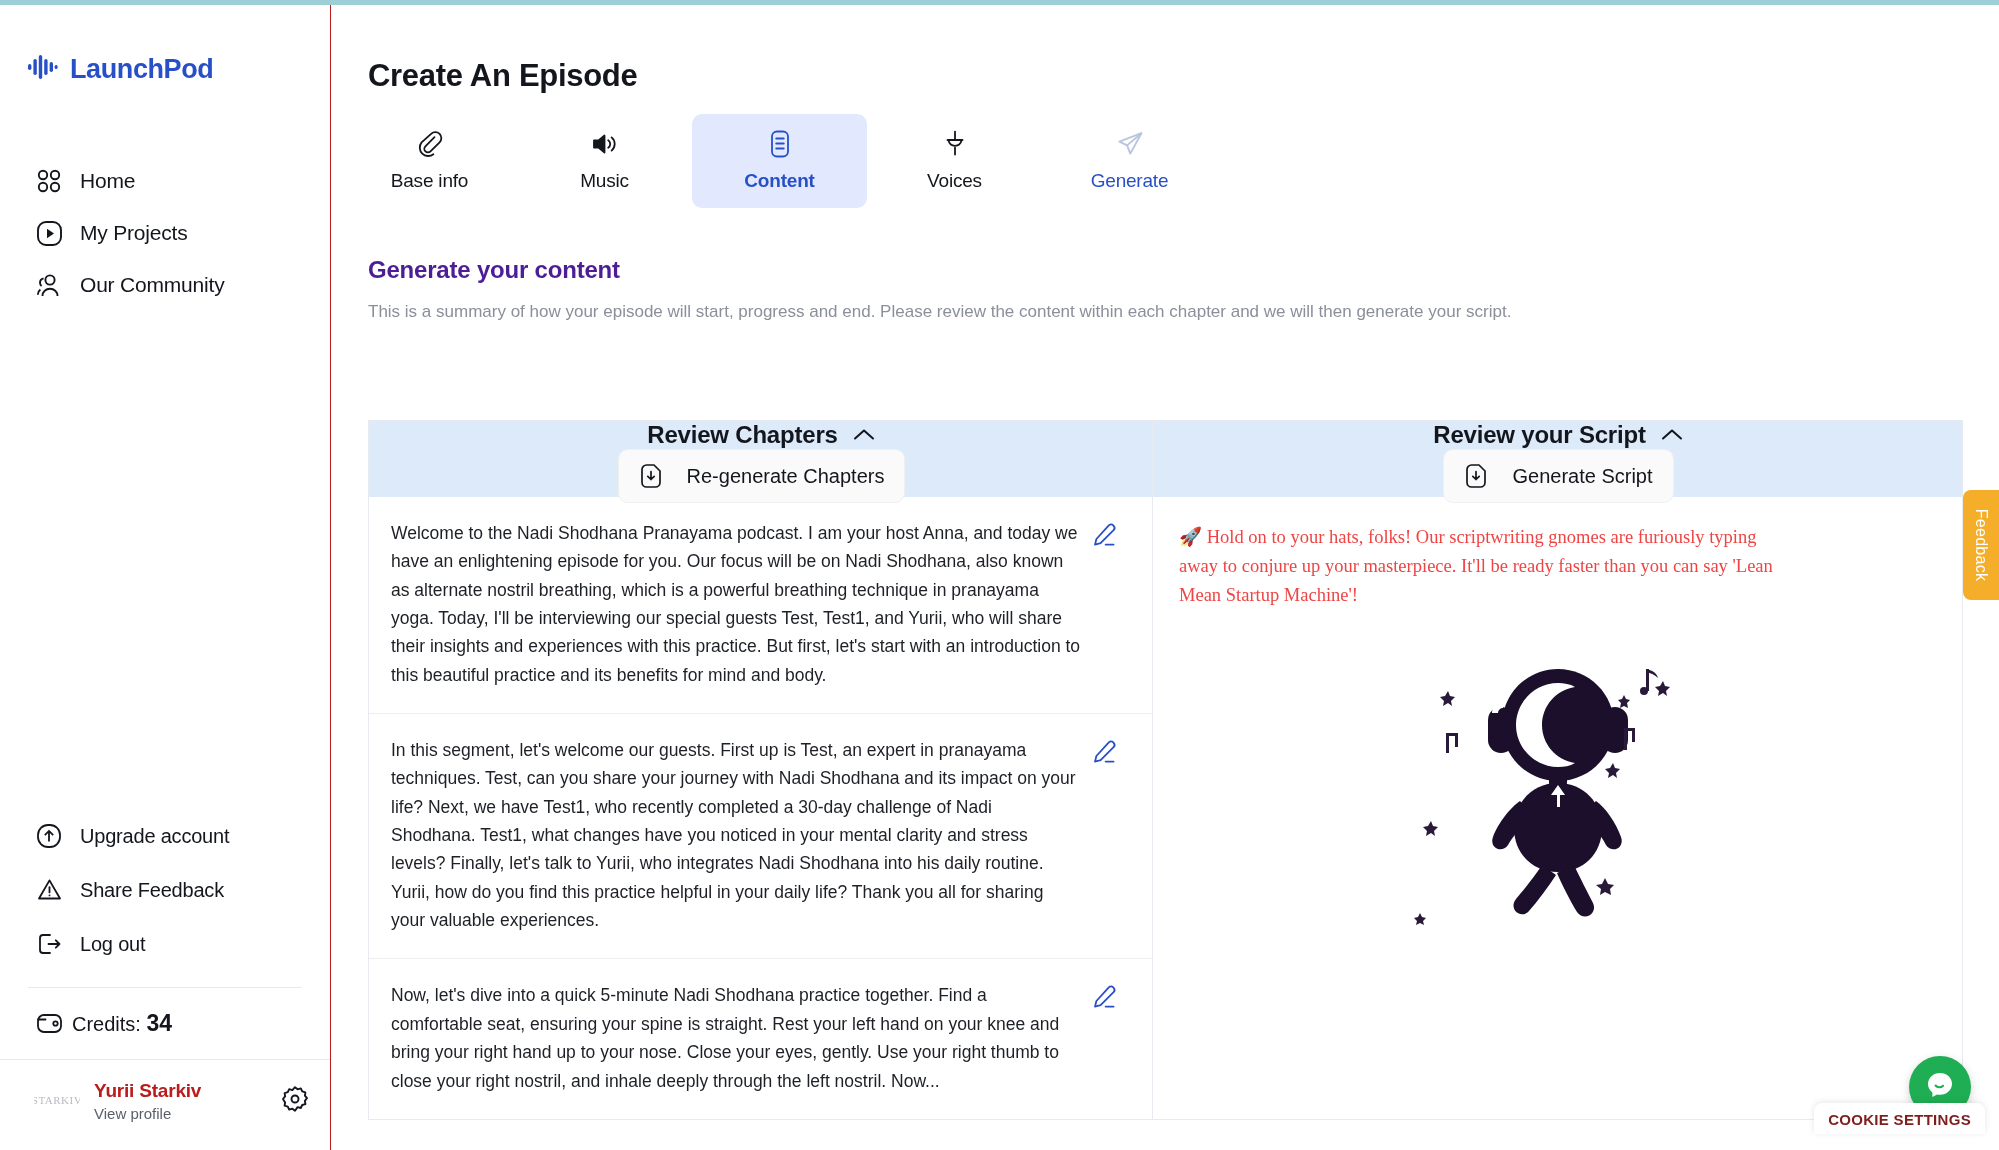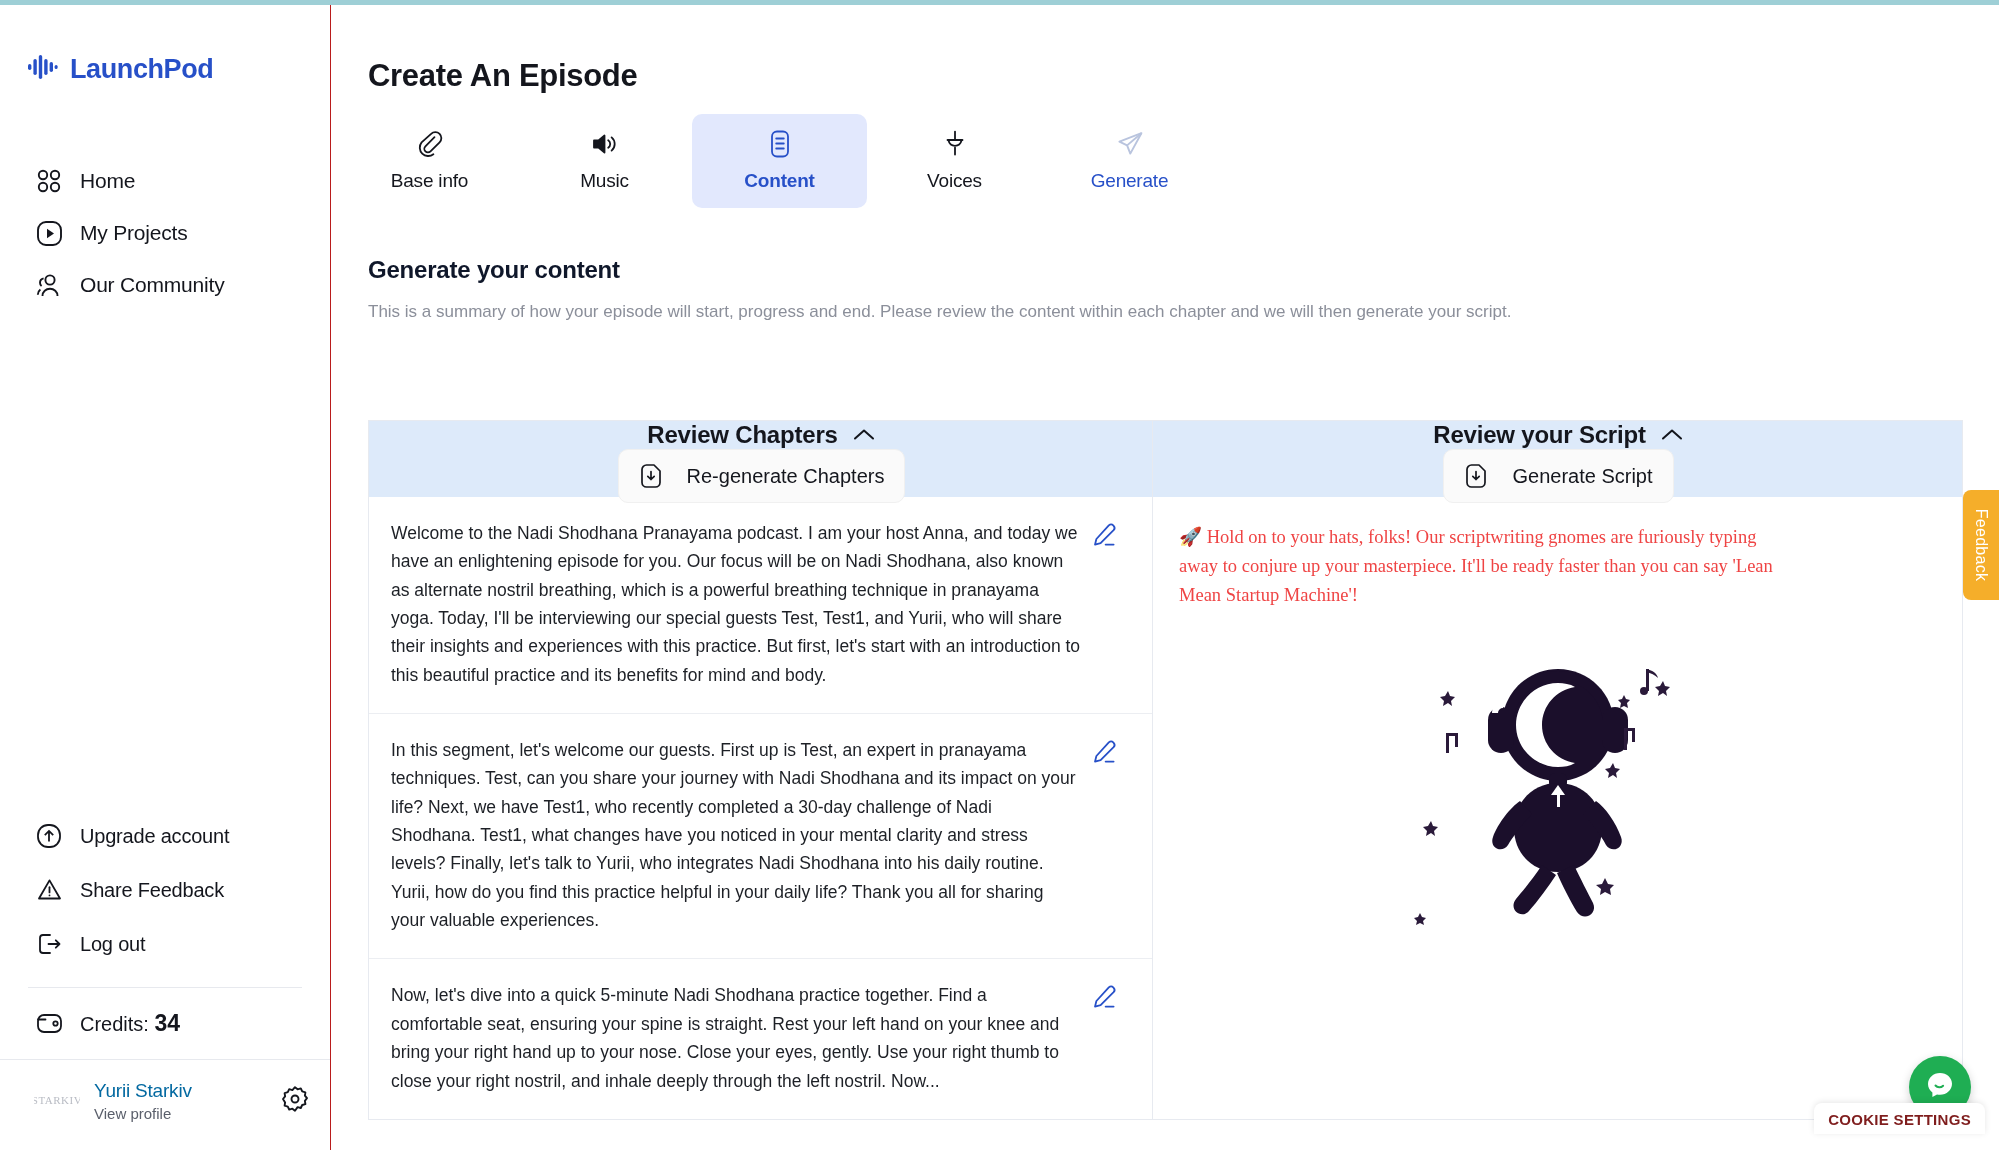--- a/index.html
+++ b/index.html
@@ -46,41 +46,41 @@
 
   .nav-secondary { margin-bottom: 0; }
   .nav-secondary .nav-item { padding: 12px 0 12px 34px; }
   .nav-secondary .nav-item .lbl { font-size: 20px; }
 
   .sidebar-divider {
     height: 1px; background: #e7e9ee;
     margin: 16px 28px 0 28px;
   }
   .credits-row {
-    display: flex; align-items: center; gap: 16px;
+    display: flex; align-items: center; gap: 8px;
     padding: 22px 0 22px 34px;
   }
   .credits-text { font-size: 20px; color: #14161d; }
   .credits-text b { font-size: 23px; font-weight: 700; }
 
   .profile-divider { height: 1px; background: #e7e9ee; margin: 0 0 0 0; }
   .profile {
     display: flex; align-items: center; gap: 14px;
     padding: 18px 20px 26px 34px;
   }
   .avatar {
     width: 46px; height: 46px; flex: 0 0 46px;
     display: flex; align-items: center; justify-content: center;
     background: #ffffff; border-radius: 4px;
     font-family: "Liberation Serif", serif;
     font-size: 11px; letter-spacing: 0.5px; color: #b9bcc4;
     overflow: hidden; text-align:center; line-height: 1.05;
   }
   .profile-meta { flex: 1 1 auto; }
-  .profile-name { font-size: 19px; font-weight: 400; color: #0369a1; letter-spacing: -0.2px;}
+  .profile-name { font-size: 19px; font-weight: 700; color: #b91c1c; letter-spacing: -0.2px;}
   .profile-sub { font-size: 15px; color: #5a5f6b; margin-top: 3px;}
   .gear-btn { flex: 0 0 30px; cursor: pointer; }
 
   
   .main {
     position: absolute; top: 5px; left: 332px; right: 0; bottom: 0;
     background: #ffffff; overflow: hidden;
   }
   .page-title {
     font-size: 31px; font-weight: 700; color: #14161d;
@@ -93,21 +93,21 @@
     display: flex; flex-direction: column; align-items: center; gap: 10px;
     border-radius: 10px; cursor: pointer;
   }
   .step.active { background: #e2e8fd; }
   .step .s-ico { height: 32px; display: flex; align-items: center; justify-content: center;}
   .step .s-lbl { font-size: 19px; color: #14161d; letter-spacing: -0.2px; }
   .step.active .s-lbl { color: #2750c8; font-weight: 600; }
   .step.accent .s-lbl { color: #2750c8; }
 
   .section-title {
-    font-size: 24px; font-weight: 700; color: #0f172a;
+    font-size: 24px; font-weight: 700; color: #4c1d95;
     margin: 48px 0 0 36px; letter-spacing: -0.2px;
   }
   .section-sub {
     font-size: 17px; color: #8b8f9a; margin: 18px 0 0 36px;
   }
 
   
   .panels {
     position: absolute; left: 36px; right: 36px; top: 415px;
     display: flex;

